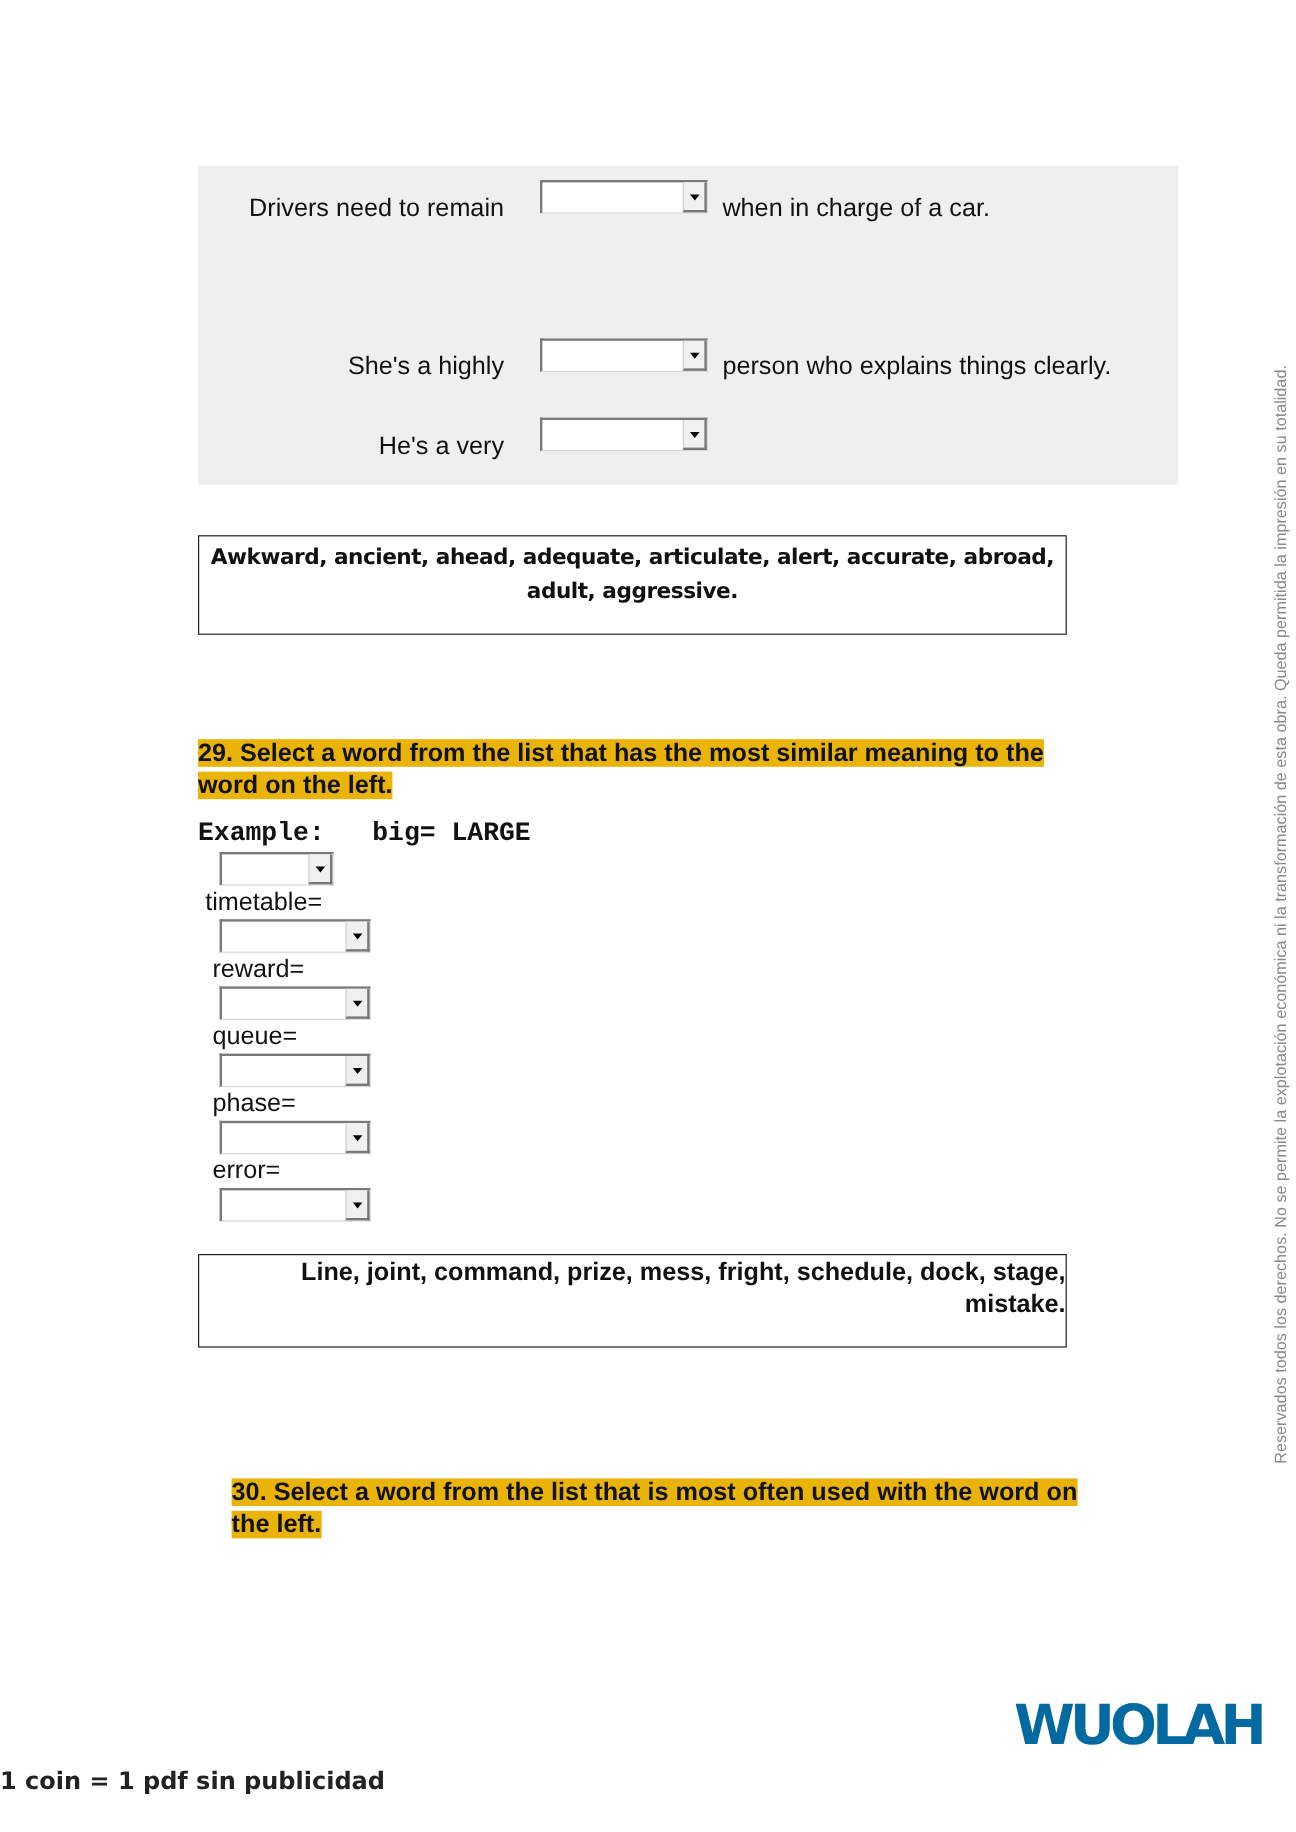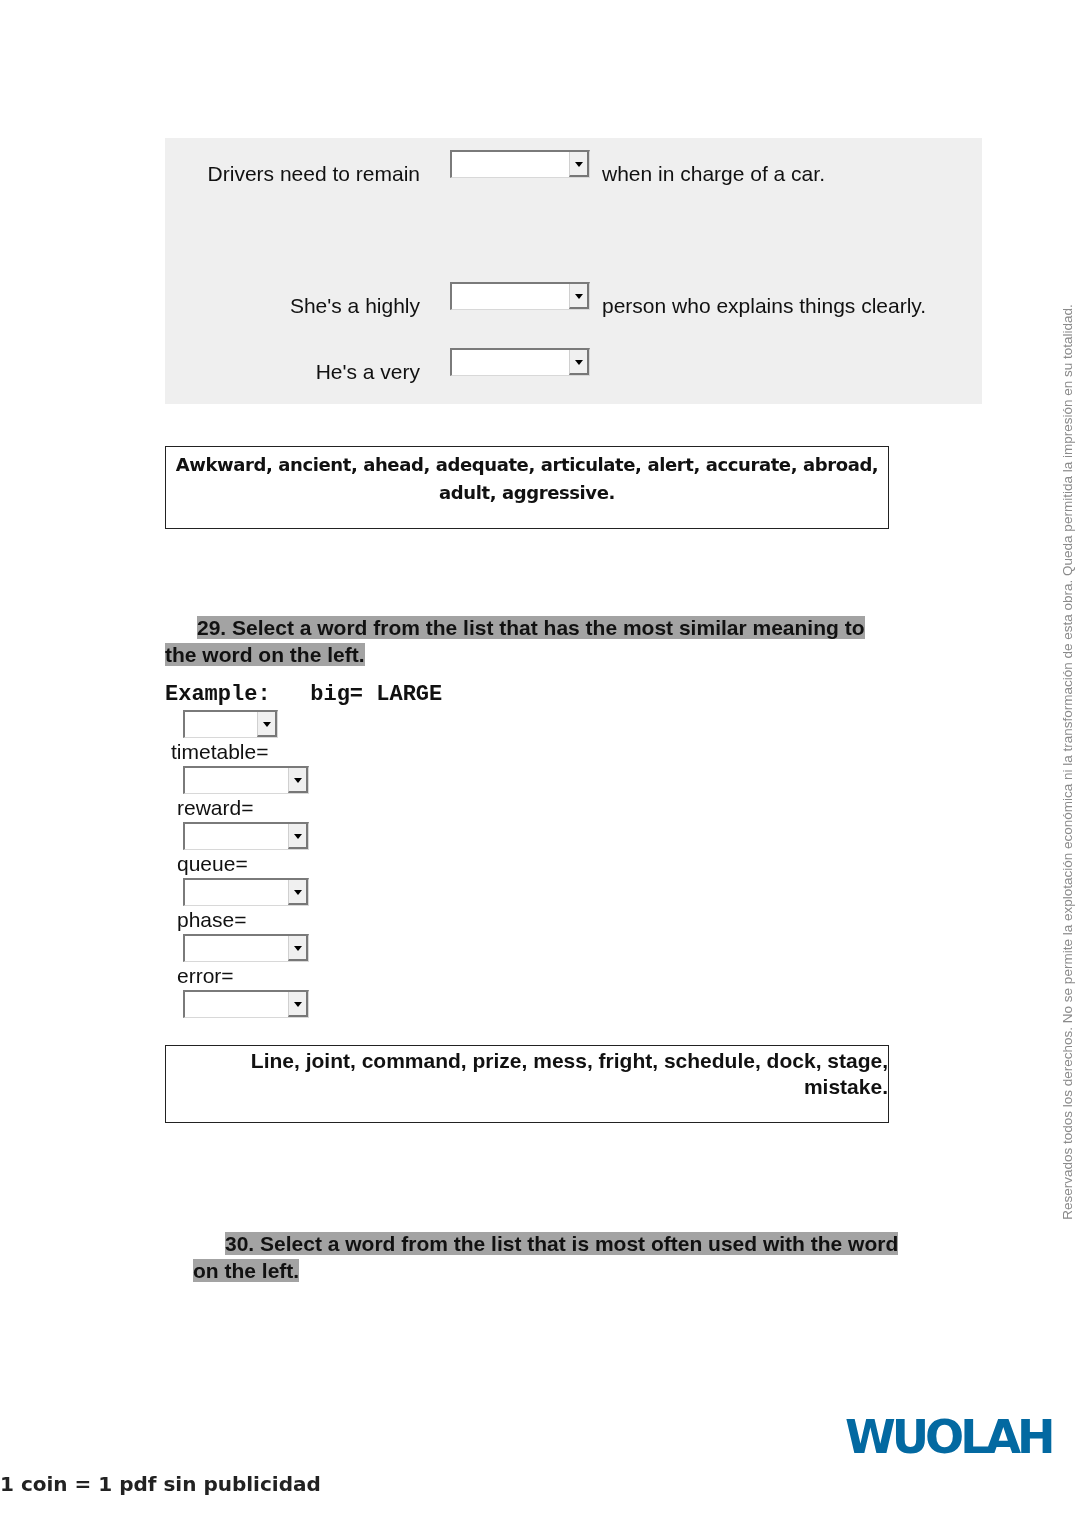--- a/index.html
+++ b/index.html
@@ -38,21 +38,21 @@
       position: absolute; border: 1.5px solid #222; box-sizing: border-box; background: #fff;
     }
     .wordbox1 { left: 165px; top: 446px; width: 724px; height: 83px; padding: 4px 9px; text-align: center; }
     .wordbox1 .txt { font-family: "DejaVu Sans", sans-serif; font-weight: bold; font-size: 18px; line-height: 28px; letter-spacing: -0.4px; }
     .wordbox2 { left: 165px; top: 1045px; width: 724px; height: 78px; padding: 2px 0; text-align: right; }
     .wordbox2 .txt { font-weight: bold; font-size: 21px; line-height: 26px; }
 
     .qtitle {
       position: absolute; left: 165px; font-weight: bold; font-size: 21px; line-height: 27px;
     }
-    .qtitle span { background: #a3a3a3; margin-left: 32px; }
+    .qtitle span { background: #eab308; }
     .q29 { top: 614px; width: 720px; }
     .q30 { top: 1230px; width: 720px; padding-left: 28px; }
 
     .example { position: absolute; left: 165px; top: 682px; font-weight: bold; font-size: 22px; white-space: pre; font-family: Liberation Mono, monospace; }
 
     .syn-dd-first { left: 183px; top: 710px; width: 95px; height: 28px; }
     .syn-label { position: absolute; font-size: 21px; }
     .syn-dd { width: 126px; height: 28px; }
 
     .watermark-side {

